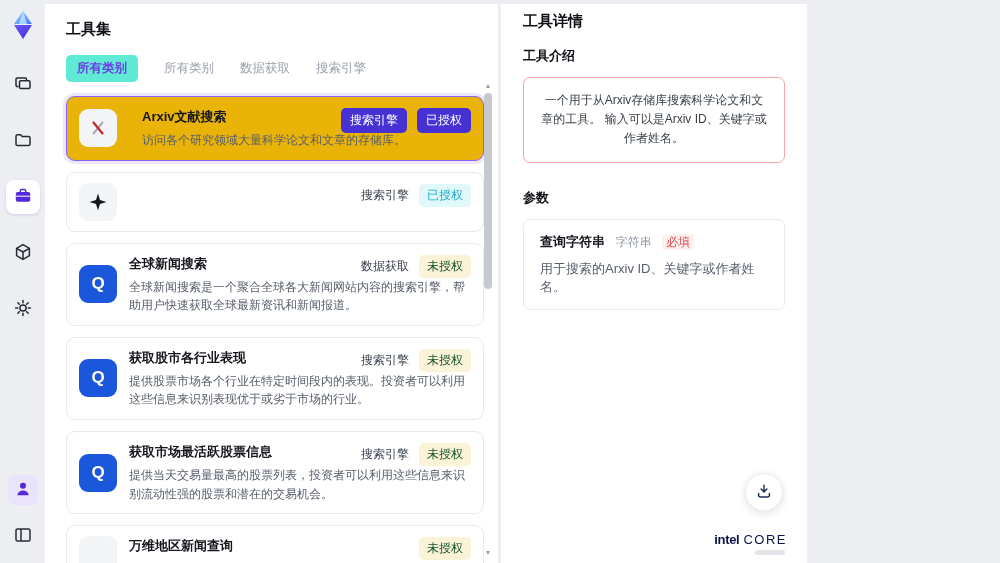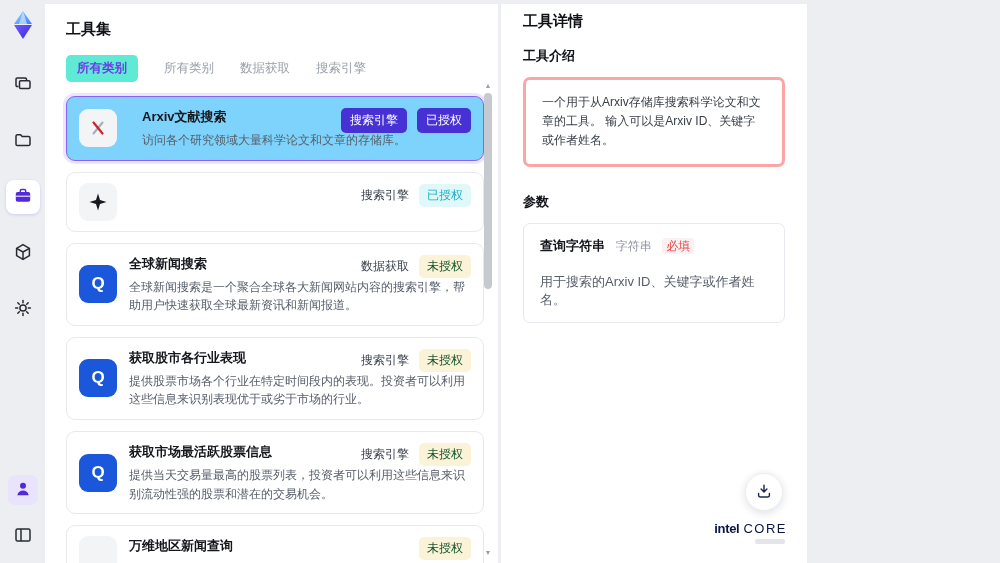--- a/index.html
+++ b/index.html
@@ -31,21 +31,21 @@
 
   
   .tabs { display:flex; gap:26px; align-items:center; margin-bottom:14px; }
   .tab { font-size:12.5px; color:#9aa0aa; cursor:pointer; padding:5px 0; white-space:nowrap; }
   .tab.active { background:#5eead4; color:#6f3be8; padding:5px 11px; border-radius:5px; font-weight:bold; }
 
   
   .tool-list { width:418px; }
   .tool-card { position:relative; display:flex; gap:12px; padding:10px 12px; margin-bottom:11px;
                border:1px solid #e7e9ee; border-radius:9px; background:#fff; cursor:pointer; }
-  .tool-card.selected { border:1.5px solid #8a63f2; background:#7dd3fc;
+  .tool-card.selected { border:1.5px solid #8a63f2; background:#eab308;
                         box-shadow:0 0 0 3px rgba(139,99,242,.16);gap:25px; }
   .tool-icon { flex:0 0 38px; width:38px; height:38px; border-radius:9px; background:#f3f4f6;
                display:flex; align-items:center; justify-content:center; align-self:center;
                font-weight:bold; }
   .tool-icon svg { width:20px; height:20px; }
   .tool-icon.blue { background:#1a57db; color:#fff; font-size:17px;
                     font-family:"Liberation Sans",sans-serif; }
   .tool-main { flex:1; min-width:0; padding-top:1px; }
   .tool-name { font-size:13px; font-weight:bold; color:#15171d; margin-bottom:5px; }
   .tool-desc { font-size:12px; color:#575e6a; line-height:1.55; }
@@ -57,35 +57,35 @@
   .cat-text { font-size:12px; color:#3c4350; white-space:nowrap; }
 
   
   .scrollbar { position:absolute; top:78px; right:5px; bottom:6px; width:10px; }
   .scroll-arrow { width:10px; text-align:center; font-size:7px; color:#9aa0aa; line-height:8px; cursor:pointer; }
   .scroll-arrow.down { position:absolute; bottom:0; }
   .scroll-thumb { width:8px; height:196px; margin:3px auto 0; background:#c6c9d0; border-radius:4px; cursor:pointer; }
 
   
   .section-head { font-size:13px; font-weight:bold; color:#101218; margin-bottom:12px; }
-  .info-box { border:3px solid #fca5a5; border-radius:7px; padding:13px 16px; font-size:12px;
-              color:#3a4049; line-height:1.6; margin-bottom:26px; }
+  .info-box { border:1px solid #fca5a5; border-radius:7px; padding:13px 16px; font-size:12px;
+              color:#3a4049; line-height:1.6; margin-bottom:26px;text-align:center; }
   .param-box { border:1px solid #e7e9ee; border-radius:7px; padding:13px 16px; }
-  .param-head { font-size:13px; color:#15171d; margin-bottom:18px; }
+  .param-head { font-size:13px; color:#15171d; margin-bottom:9px; }
   .param-name { font-weight:bold; }
   .param-type { font-size:12px; color:#8a919c; margin-left:7px; }
   .param-req  { font-size:12px; color:#e24c4c; margin-left:7px; background:#fdf0f0; padding:1px 4px; border-radius:3px; }
   .param-desc { font-size:13px; color:#575e6a; }
 
   
   .download-btn { position:absolute; right:24px; bottom:52px; width:38px; height:38px; border-radius:50%;
                   background:#fff; border:1px solid #eceef1; box-shadow:0 2px 8px rgba(20,30,60,.14);
                   display:flex; align-items:center; justify-content:center; color:#1c2a52; cursor:pointer; }
   .download-btn svg { width:18px; height:18px; }
-  .brand { position:absolute; right:20px; bottom:19px; text-align:right; color:#0a1446; }
+  .brand { position:absolute; right:20px; bottom:8px; text-align:right; color:#0a1446; }
   .brand .line1 { font-size:13px; letter-spacing:.2px; }
   .brand .b-intel { font-weight:bold; letter-spacing:-.3px; }
   .brand .b-core { font-weight:400; letter-spacing:1.5px; margin-left:4px; }
   .brand .sub-bar { width:30px; height:5px; background:#e3e5ea; border-radius:2px; margin:3px 2px 0 auto; }
 </style>
 </head>
 <body>
 
 <div class="app">
 

